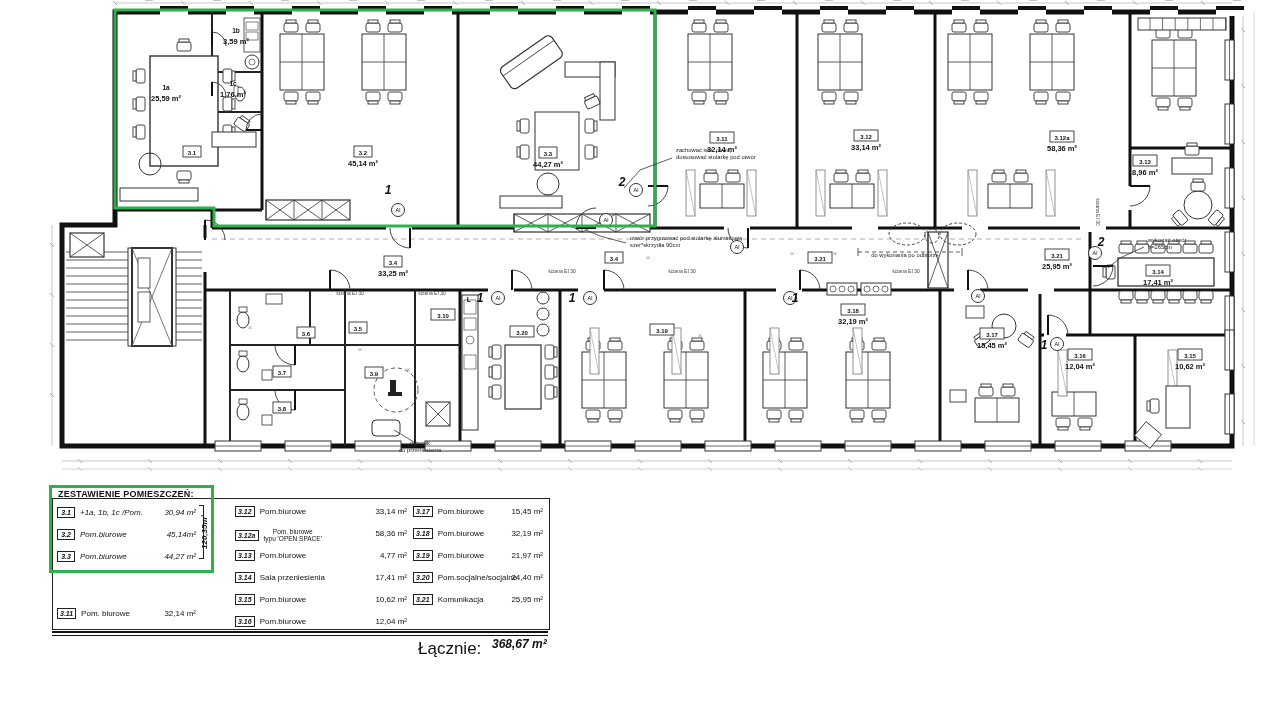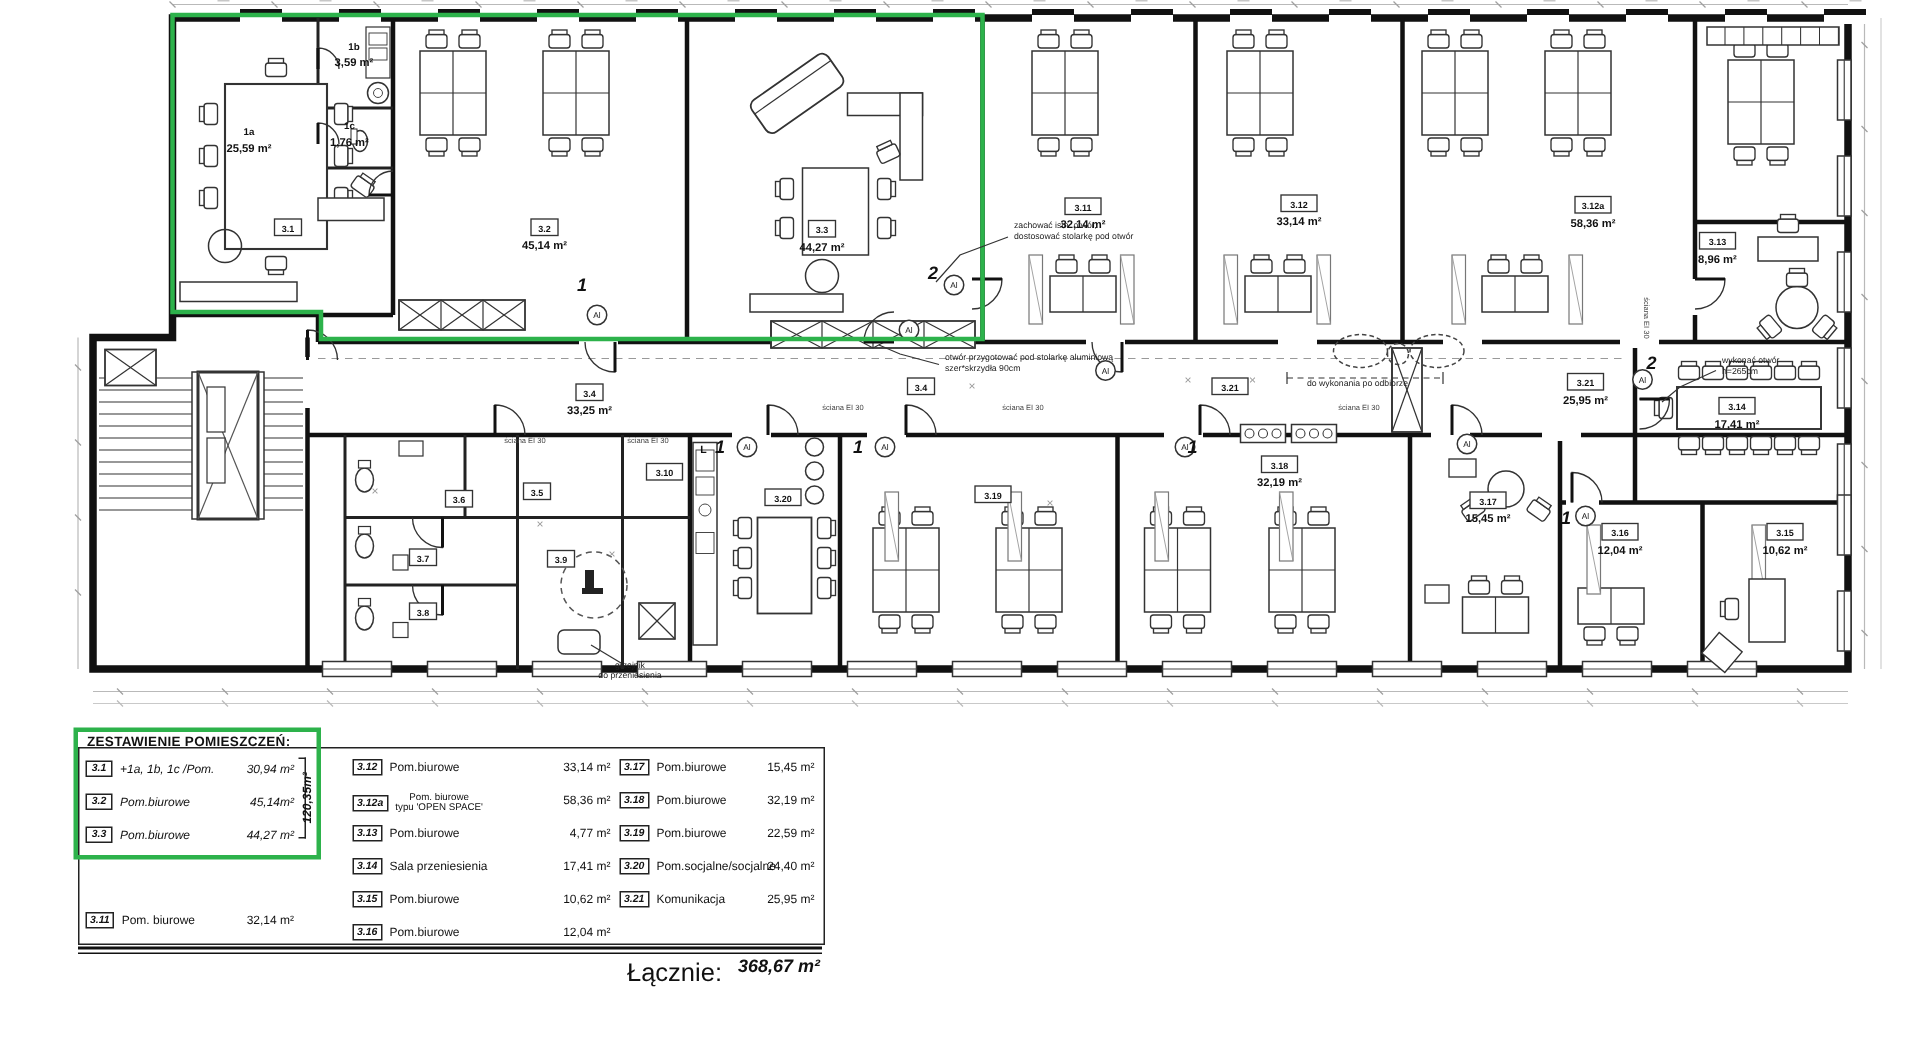--- a/index.html
+++ b/index.html
@@ -1028,21 +1028,21 @@
         <div class="lrow" style="left: 235px; top: 506px; width: 172px;"><span class="lbox">3.12</span><span class="lname">Pom.biurowe</span><span class="larea">33,14 m²</span></div>
         <div class="lrow" style="left: 235px; top: 528px; width: 172px;"><span class="lbox">3.12a</span><span class="lname"><span class="sub">Pom. biurowe</span><span class="sub">typu 'OPEN SPACE'</span></span><span class="larea">58,36 m²</span></div>
         <div class="lrow" style="left: 235px; top: 550px; width: 172px;"><span class="lbox">3.13</span><span class="lname">Pom.biurowe</span><span class="larea">4,77 m²</span></div>
         <div class="lrow" style="left: 235px; top: 572px; width: 172px;"><span class="lbox">3.14</span><span class="lname">Sala przeniesienia</span><span class="larea">17,41 m²</span></div>
         <div class="lrow" style="left: 235px; top: 594px; width: 172px;"><span class="lbox">3.15</span><span class="lname">Pom.biurowe</span><span class="larea">10,62 m²</span></div>
         <div class="lrow" style="left: 235px; top: 616px; width: 172px;"><span class="lbox">3.16</span><span class="lname">Pom.biurowe</span><span class="larea">12,04 m²</span></div>
       </div>
     <div id="colC">
         <div class="lrow" style="left: 413px; top: 506px; width: 130px;"><span class="lbox">3.17</span><span class="lname">Pom.biurowe</span><span class="larea">15,45 m²</span></div>
         <div class="lrow" style="left: 413px; top: 528px; width: 130px;"><span class="lbox">3.18</span><span class="lname">Pom.biurowe</span><span class="larea">32,19 m²</span></div>
-        <div class="lrow" style="left: 413px; top: 550px; width: 130px;"><span class="lbox">3.19</span><span class="lname">Pom.biurowe</span><span class="larea">22,59 m²</span></div>
+        <div class="lrow" style="left: 413px; top: 550px; width: 130px;"><span class="lbox">3.19</span><span class="lname">Pom.biurowe</span><span class="larea">21,97 m²</span></div>
         <div class="lrow" style="left: 413px; top: 572px; width: 130px;"><span class="lbox">3.20</span><span class="lname">Pom.socjalne/socjalne</span><span class="larea">24,40 m²</span></div>
         <div class="lrow" style="left: 413px; top: 594px; width: 130px;"><span class="lbox">3.21</span><span class="lname">Komunikacja</span><span class="larea">25,95 m²</span></div>
       </div>
     <div class="bracket"></div>
     <div class="bracket-label">120,35m²</div>
     <div class="bottom-rule"></div>
     <div class="total-label">Łącznie:</div>
     <div class="total-value">368,67 m²</div>
   </div>
 </div>

